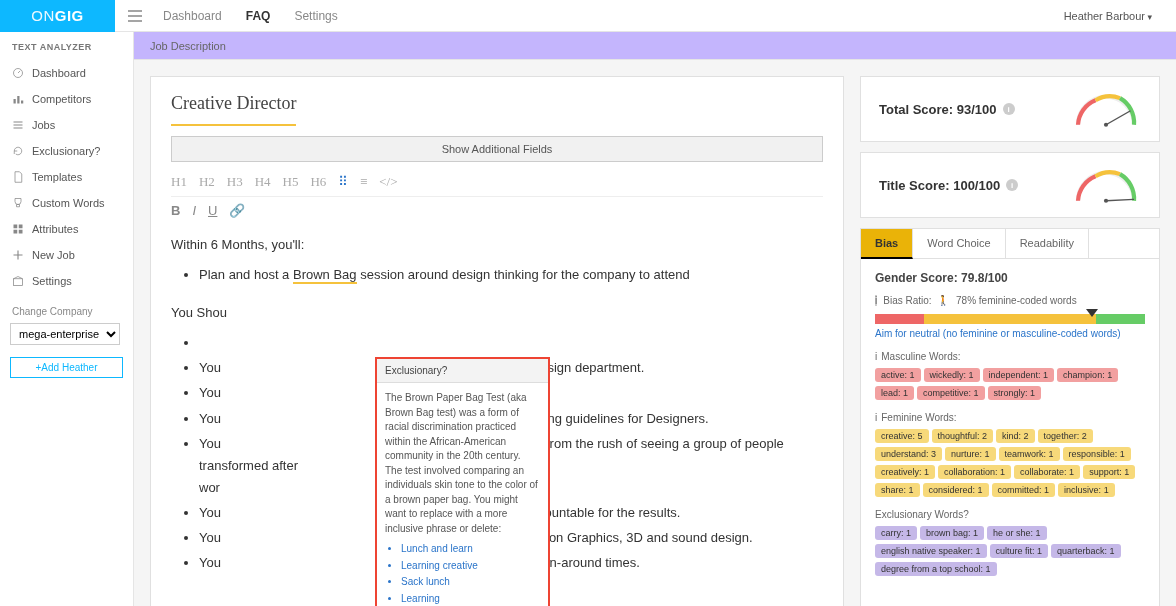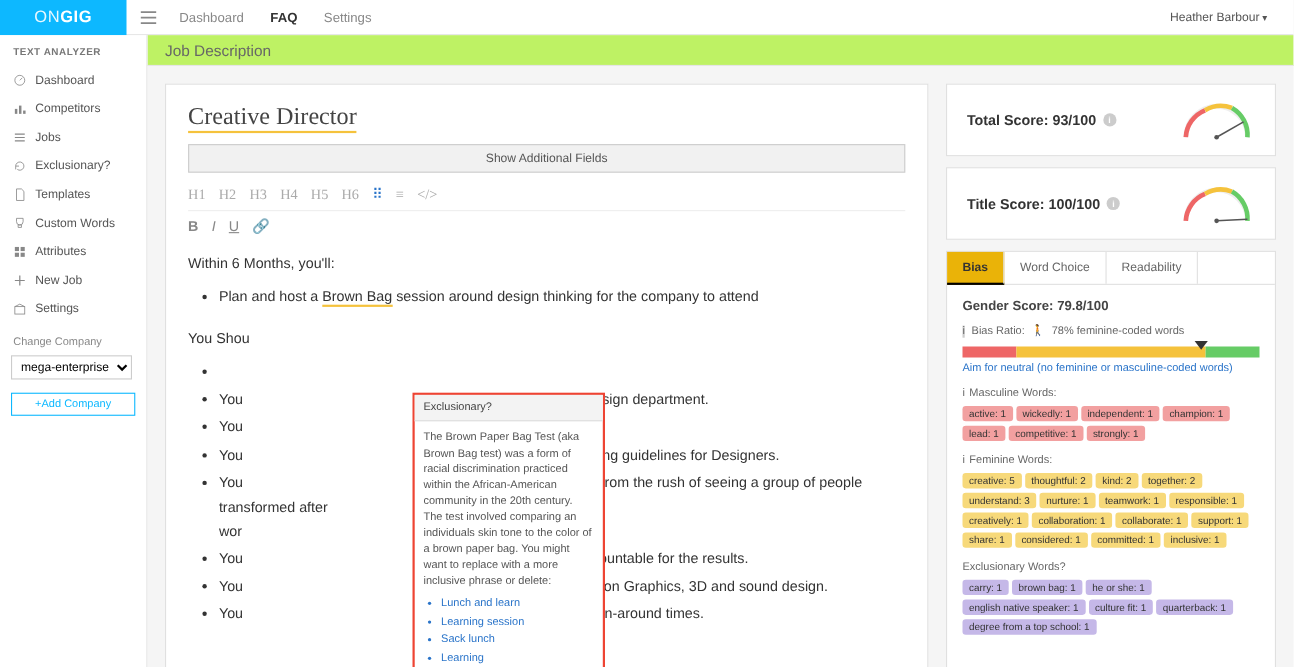--- a/index.html
+++ b/index.html
@@ -19,27 +19,27 @@
 
 .layout { display: flex; }
 .sidebar { width: 134px; background: #fff; border-right: 1px solid #e5e5e5; min-height: calc(100vh - 32px); display: flex; flex-direction: column; position: relative; }
 .side-header { font-size: 9px; font-weight: 700; letter-spacing: 0.5px; padding: 10px 12px 8px; color: #777; }
 .side-item { display: flex; align-items: center; gap: 8px; padding: 7px 12px; color: #555; cursor: pointer; font-size: 11px; }
 .side-item svg { width: 12px; height: 12px; flex-shrink: 0; }
 .side-section { font-size: 10px; color: #888; padding: 12px 12px 4px; }
 .company-select { margin: 2px 10px; font-size: 11px; padding: 3px 4px; width: 110px; border: 1px solid #ccc; background: #fff; }
 .add-company { margin: 10px; border: 1px solid #0db8ff; color: #0db8ff; background: #fff; padding: 4px 8px; font-size: 10px; cursor: pointer; }
 
-.crumb-bar { height: 28px; background: #bef264; border-bottom: 1px solid #e5e5e5; display: flex; align-items: center; padding: 0 16px; font-size: 14px; color: #666; }
+.crumb-bar { height: 28px; background: #c4b5fd; border-bottom: 1px solid #e5e5e5; display: flex; align-items: center; padding: 0 16px; font-size: 11px; color: #666; }
 
 .main { flex: 1; display: flex; flex-direction: column; min-width: 0; }
 .workspace { flex: 1; display: flex; gap: 16px; padding: 16px; }
 
 .editor { flex: 1; background: #fff; border: 1px solid #e0e0e0; padding: 16px 20px; min-width: 0; position: relative; }
-.editor-title { font-family: Georgia, serif; font-size: 22px; color: #444; border-bottom: 2px solid #f5c23c; display: inline-block; padding-bottom: 0; margin-bottom: 10px; }
+.editor-title { font-family: Georgia, serif; font-size: 18px; color: #444; border-bottom: 2px solid #f5c23c; display: inline-block; padding-bottom: 10px; margin-bottom: 10px; }
 .show-fields { width: 100%; border: 1px solid #ccc; background: #f1f1f1; color: #555; text-align: center; padding: 6px; font-size: 11px; cursor: pointer; margin-bottom: 12px; }
 .toolbar { display: flex; gap: 12px; color: #aaa; font-size: 13px; border-bottom: 1px solid #eee; padding-bottom: 6px; margin-bottom: 6px; }
 .toolbar span { cursor: pointer; font-family: Georgia, serif; }
 .toolbar2 { display: flex; gap: 12px; color: #888; font-size: 13px; margin-bottom: 16px; }
 .toolbar2 span { cursor: pointer; }
 .body-text { font-size: 13px; color: #333; line-height: 1.7; }
 .body-text ul { padding-left: 28px; margin: 8px 0 16px; }
 .body-text li { margin: 3px 0; }
 .dotted { border-bottom: 1px dotted #888; }
 .hl { border-bottom: 2px solid #f5c23c; }
@@ -164,21 +164,21 @@
           <rect x="2" y="5" width="12" height="9" fill="none" stroke="#888"></rect>
           <path d="M2 5l6-3 6 3" fill="none" stroke="#888"></path>
         </svg>
       <span>Settings</span>
     </div>
 
     <div class="side-section">Change Company</div>
     <select class="company-select">
       <option>mega-enterprises</option>
     </select>
-    <button class="add-company">+Add Company</button>
+    <button class="add-company">+Add Heather</button>
 
   </div>
 
   <div class="main">
     <div class="crumb-bar">Job Description</div>
 
     <div class="workspace">
       <div class="editor">
         <div class="editor-title">Creative Director</div>
         <div class="show-fields">Show Additional Fields</div>
@@ -224,21 +224,21 @@
           <br>
           <div>About Our Benefits:</div>
         </div>
 
         <div class="popup">
           <div class="popup-head">Exclusionary?</div>
           <div class="popup-body">
             <div>The Brown Paper Bag Test (aka Brown Bag test) was a form of racial discrimination practiced within the African-American community in the 20th century. The test involved comparing an individuals skin tone to the color of a brown paper bag. You might want to replace with a more inclusive phrase or delete:</div>
             <ul>
               <li>Lunch and learn</li>
-              <li>Learning session</li>
+              <li>Learning creative</li>
               <li>Sack lunch</li>
               <li>Learning</li>
             </ul>
           </div>
         </div>
       </div>
 
       <div class="sidepanel">
         <div class="score-card">
           <div class="score-label">

